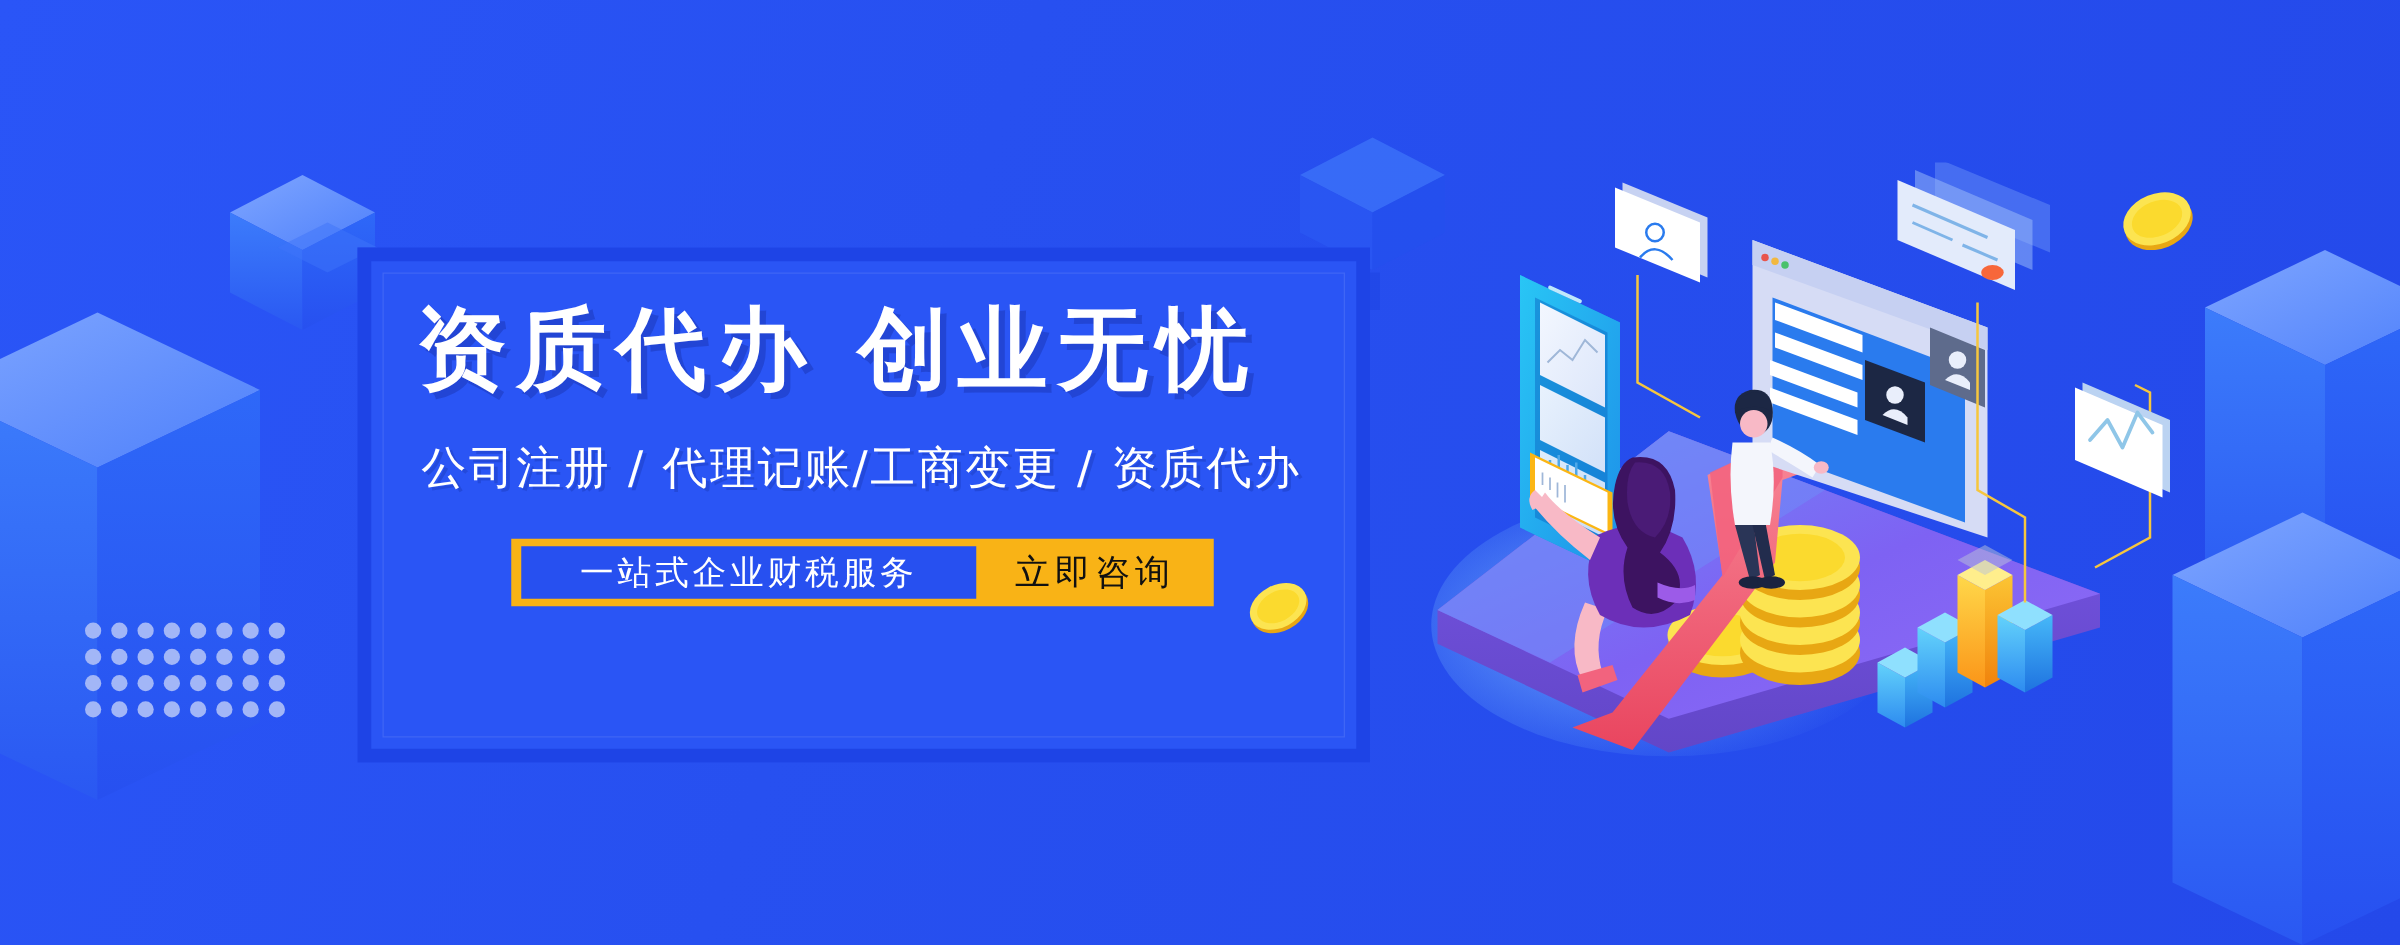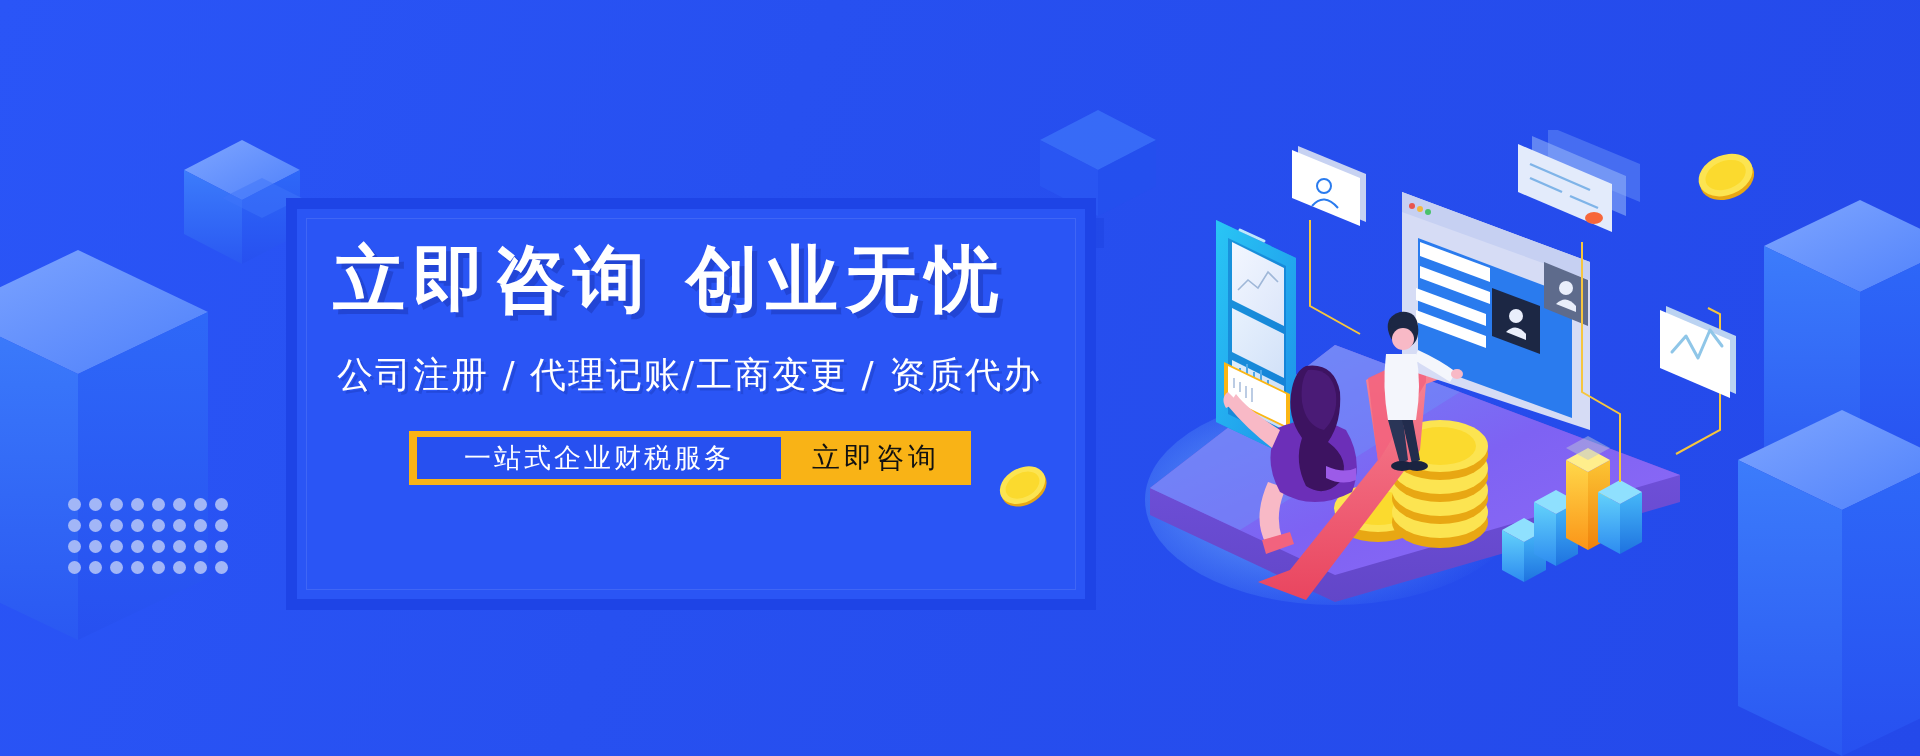--- a/index.html
+++ b/index.html
@@ -223,21 +223,21 @@
       <div class="dot" style="left: 63px; top: 63px; width: 13px; height: 13px; background: rgb(162, 182, 247);"></div>
       <div class="dot" style="left: 84px; top: 63px; width: 13px; height: 13px; background: rgb(162, 182, 247);"></div>
       <div class="dot" style="left: 105px; top: 63px; width: 13px; height: 13px; background: rgb(162, 182, 247);"></div>
       <div class="dot" style="left: 126px; top: 63px; width: 13px; height: 13px; background: rgb(162, 182, 247);"></div>
       <div class="dot" style="left: 147px; top: 63px; width: 13px; height: 13px; background: rgb(162, 182, 247);"></div>
     </div>
 
   <div id="text-frame">
     <div id="text-frame-inner"></div>
 
-    <div id="headline">立即咨询  创业无忧</div>
+    <div id="headline">资质代办  创业无忧</div>
 
     <div id="cta-bar">
       <div id="cta-tag">一站式企业财税服务</div>
       <div id="cta-button">立即咨询</div>
     </div>
 
     <div id="subtitle">公司注册 / 代理记账/工商变更 / 资质代办</div>
   </div>
 
   <svg id="floating-coin" viewBox="0 0 62 62" xmlns="http://www.w3.org/2000/svg">

